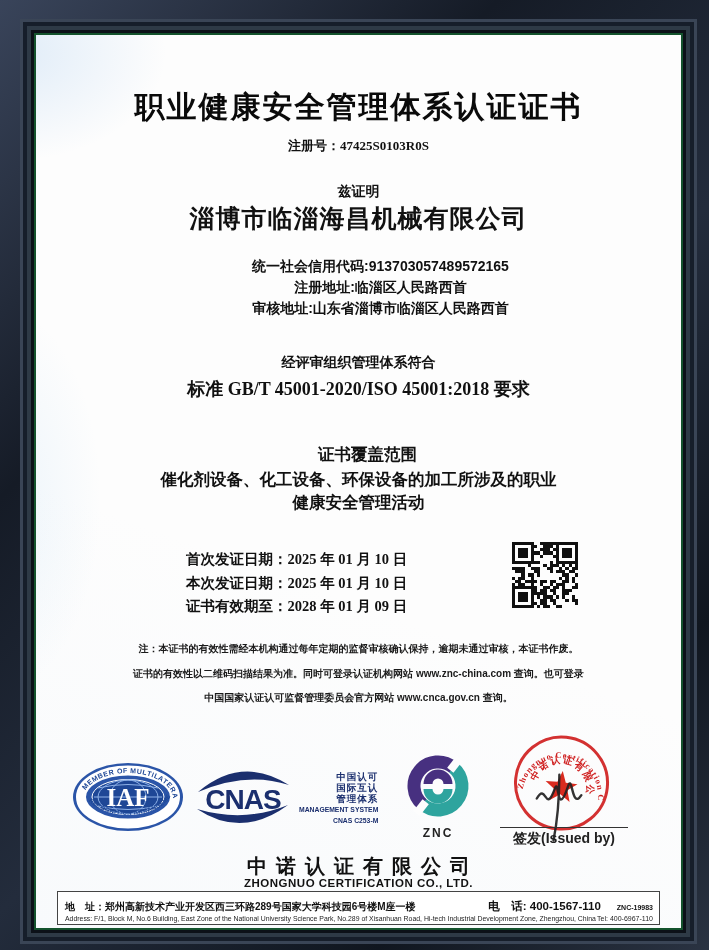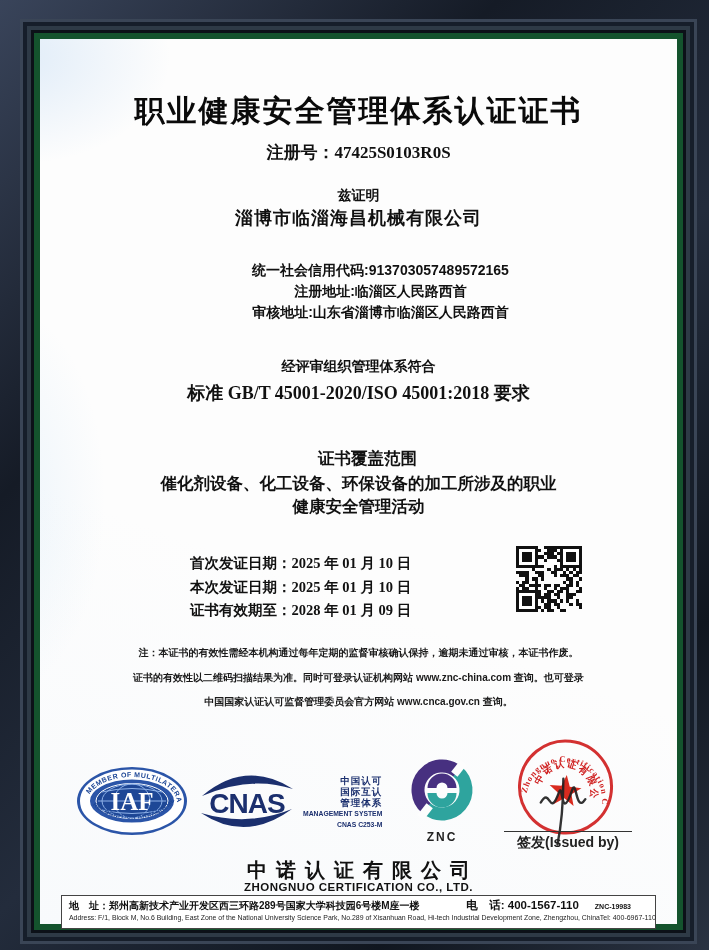--- a/index.html
+++ b/index.html
@@ -3,37 +3,37 @@
 <meta charset="utf-8">
 <style>
   html,body{margin:0;padding:0;}
   body{
     width:709px;height:950px;position:relative;overflow:hidden;
     font-family:"Liberation Sans",sans-serif;
     background:linear-gradient(135deg,#39445a 0%,#151b26 30%,#232c3c 55%,#10161f 80%,#2a3342 100%);
   }
   .page{
     position:absolute;left:34px;top:33px;right:26px;bottom:20px;
-    background:#fdfdfd;border:6px solid #14532d;
+    background:#fdfdfd;border:2px solid #14532d;
     box-shadow:0 0 0 3px #0c1118,0 0 0 7px #2e3a46,0 0 0 11px #161e2a,0 0 0 14px #3a4556;
   }
   .page::before{
     content:"";position:absolute;inset:0;pointer-events:none;
     background:
       radial-gradient(ellipse 260px 180px at -4% 2%, rgba(120,175,230,.22), transparent 60%),
       radial-gradient(ellipse 160px 300px at -6% 52%, rgba(130,190,235,.14), transparent 65%),
       linear-gradient(200deg, rgba(255,255,255,0) 60%, rgba(190,215,240,.08) 100%);
   }
   .content{position:absolute;inset:0;color:#111;}
   .center{left:0;right:0;text-align:center;position:absolute;}
 
   .title{top:52px;font-size:30px;font-weight:bold;letter-spacing:2px;color:#0a0a0a;}
-  .reg{top:102px;font-size:17px;font-weight:bold;font-family:"Liberation Serif",serif;}
+  .reg{top:102px;font-size:13px;font-weight:bold;font-family:"Liberation Serif",serif;}
   .intro{top:148px;font-size:14px;font-weight:bold;}
-  .company{top:167px;font-size:18px;font-weight:bold;letter-spacing:1px;}
+  .company{top:167px;font-size:25px;font-weight:bold;letter-spacing:1px;}
   .info{top:221px;font-size:14px;font-weight:bold;line-height:21px;padding-left:44px;}
   .assessment{top:319px;font-size:14px;font-weight:bold;}
   .standard{top:342px;font-size:18px;font-weight:bold;font-family:"Liberation Serif",serif;}
   .scope-title{top:409px;font-size:16.5px;font-weight:bold;padding-left:18px;}
   .scope{top:433px;font-size:16.5px;font-weight:bold;line-height:23px;}
 
   .dates{position:absolute;top:513px;left:150px;font-size:14.5px;font-weight:bold;line-height:23.5px;}
   .date-row span{font-family:"Liberation Serif",serif;}
   .date-row b{font-family:"Liberation Sans",sans-serif;}
 
@@ -51,22 +51,22 @@
   .znc{position:absolute;left:366px;top:26px;width:72px;height:92px;text-align:center;}
   .znc-label{font-size:12px;font-weight:bold;color:#222;letter-spacing:2px;margin-top:1px;}
   .seal{position:absolute;left:462px;top:0px;width:126px;height:126px;transform:rotate(6deg);}
   .issued{position:absolute;left:464px;top:102px;width:128px;text-align:center;font-size:14px;font-weight:bold;color:#222;border-top:1.5px solid #333;padding-top:2px;}
 
   .issuer-cn{top:818px;font-size:20px;font-weight:bold;letter-spacing:9px;text-indent:9px;}
   .issuer-en{top:842px;font-size:11.5px;font-weight:bold;letter-spacing:.5px;}
 
   .footer{
     position:absolute;left:21px;right:21px;top:856px;height:34px;
-    border:1px solid #444;box-sizing:border-box;padding:2px 24px 2px 7px;
-    display:flex;flex-direction:column;justify-content:flex-start;gap:1px;background:#fff;
+    border:1px solid #444;box-sizing:border-box;padding:2px 6px 2px 7px;
+    display:flex;flex-direction:column;justify-content:flex-end;gap:1px;background:#fff;
   }
   .f-row{display:flex;align-items:baseline;}
   .f-addr{font-size:10px;font-weight:bold;flex:1;white-space:nowrap;}
   .f-phone{font-size:11.5px;font-weight:bold;white-space:nowrap;margin-right:16px;}
   .f-code{font-size:7px;font-weight:bold;white-space:nowrap;}
   .f-en{font-size:6.9px;color:#222;flex:1;white-space:nowrap;}
   .f-tel{font-size:7px;color:#222;white-space:nowrap;}
 </style>
 </head>
 <body>

